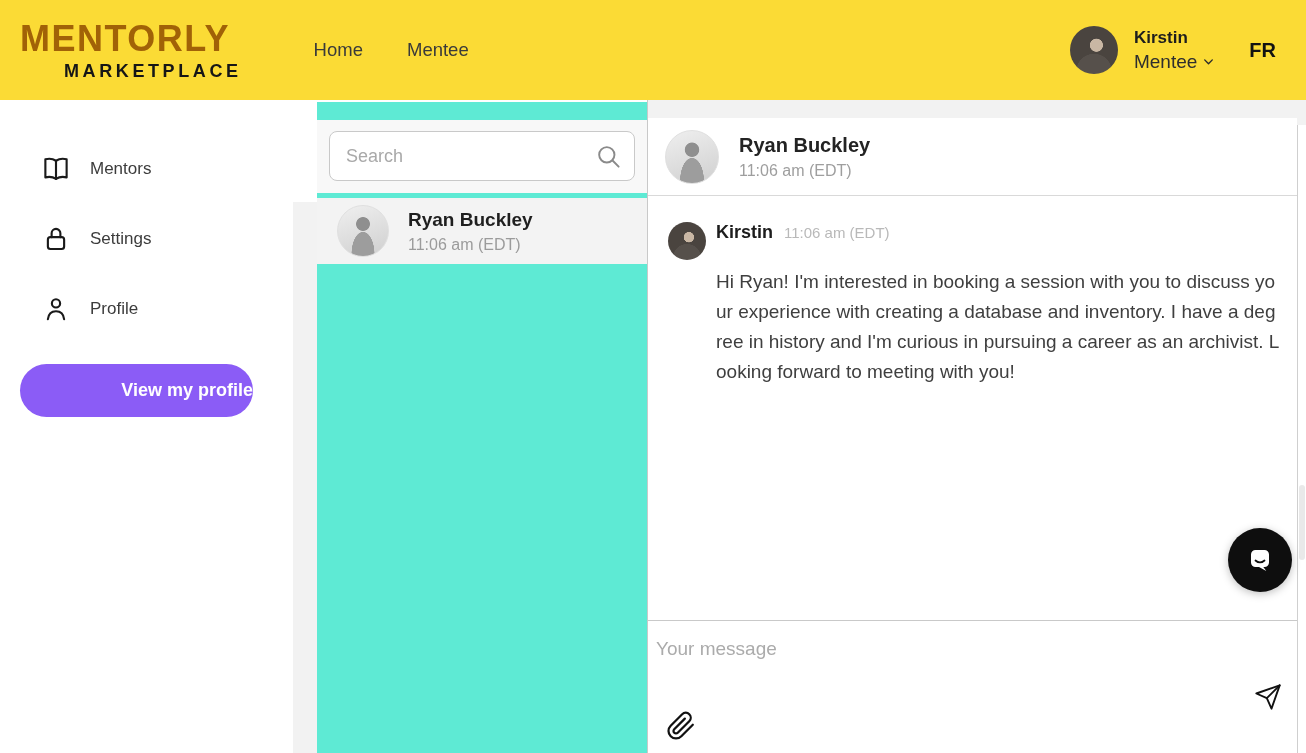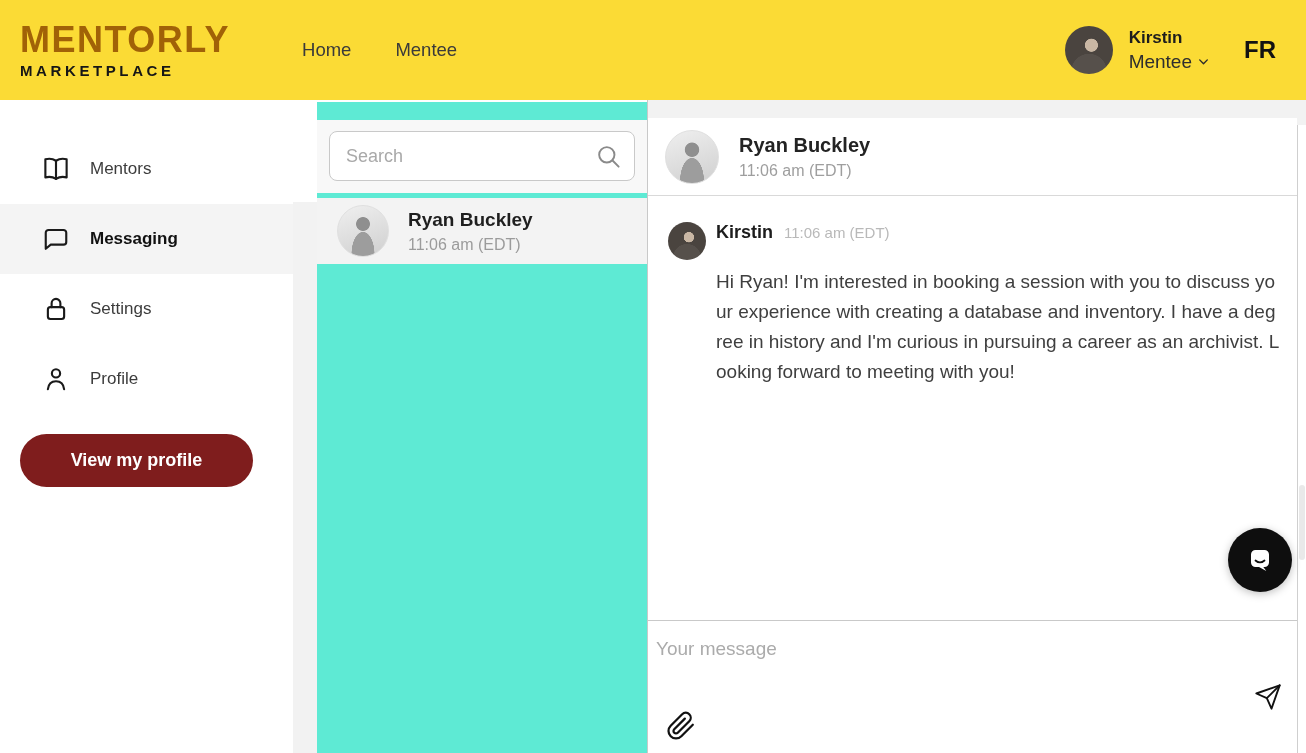--- a/index.html
+++ b/index.html
@@ -10,21 +10,21 @@
   .header {
     position: absolute; left: 0; top: 0; width: 1306px; height: 100px;
     background: #fbdb35; display: flex; align-items: center; padding-left: 20px;
   }
   .logo { display: flex; flex-direction: column; line-height: 1; cursor: pointer; }
   .logo-title {
     font-size: 36px; font-weight: 700; letter-spacing: 1.5px; color: #a16207;
     font-stretch: semi-condensed;
   }
   .logo-sub {
-    font-size: 15px; font-weight: 700; letter-spacing: 3.6px; color: #161616; margin-top: 5px;
+    font-size: 18px; font-weight: 700; letter-spacing: 3.6px; color: #161616; margin-top: 5px; margin-left: 44px;
   }
   .nav { display: flex; gap: 44px; margin-left: 72px; }
   .nav-link { font-size: 18.5px; color: #3a3a3a; cursor: pointer; }
   .header-right { margin-left: auto; display: flex; align-items: center; margin-right: 16px; }
   .avatar { border-radius: 50%; flex-shrink: 0; }
   .avatar-kirstin {
     background:
       radial-gradient(circle at 55% 40%, #c9b7a4 0 16%, rgba(0,0,0,0) 17.5%),
       radial-gradient(circle at 50% 95%, #56504b 0 34%, rgba(0,0,0,0) 35%),
       radial-gradient(circle at 48% 50%, #4a443f 0 70%, #2f2b28 100%);
@@ -33,37 +33,37 @@
     background:
       radial-gradient(circle at 50% 36%, #8f8f8f 0 16%, rgba(0,0,0,0) 18%),
       radial-gradient(ellipse at 50% 96%, #9d9d9d 0 32%, rgba(0,0,0,0) 33%),
       linear-gradient(160deg, #efefef, #cfcfcf);
     border: 1px solid #e0e0e0;
   }
   .hdr-avatar { width: 48px; height: 48px; cursor: pointer; }
   .user-block { margin-left: 16px; cursor: pointer; }
   .user-name { font-size: 17px; font-weight: 700; color: #1d1d1d; }
   .user-role { font-size: 19px; color: #2e2e2e; margin-top: 3px; display: flex; align-items: center; gap: 5px; }
-  .lang-btn { font-size: 24px; font-weight: 700; color: #121212; margin-left: 34px; margin-right: 14px; cursor: pointer; }
+  .lang-btn { font-size: 20px; font-weight: 700; color: #121212; margin-left: 34px; margin-right: 14px; cursor: pointer; }
 
   
   .sidebar { position: absolute; left: 0; top: 100px; width: 293px; height: 653px; background: #fff; }
   .side-items { padding-top: 34px; }
   .side-item {
     height: 70px; display: flex; align-items: center; gap: 19px; padding-left: 41px;
     cursor: pointer; color: #333;
   }
   .side-item .lbl { font-size: 17px; color: #3c3c3c; }
   .side-item.active { background: #f4f4f4; }
   .side-item.active .lbl { font-weight: 700; color: #111; }
   .side-icon { width: 30px; height: 30px; display: block; }
   .profile-btn {
     margin: 20px 0 0 20px; width: 233px; height: 53px; border-radius: 27px; border: none;
-    background: #7f1d1d; color: #fff; font-size: 18px; font-weight: 700;
-    font-family: "Liberation Sans", sans-serif; cursor: pointer;
+    background: #8b5cf6; color: #fff; font-size: 18px; font-weight: 700;
+    font-family: "Liberation Sans", sans-serif; cursor: pointer; text-align: right;
   }
 
   
   .gap-strip {
     position: absolute; left: 293px; top: 100px; width: 24px; height: 653px;
     background: linear-gradient(#ffffff 0 102px, #f2f2f2 102px 100%);
   }
 
   
   .mid-col {
@@ -167,26 +167,20 @@
 
 <div class="sidebar">
   <div class="side-items">
     <div class="side-item">
       <svg class="side-icon" viewBox="0 0 24 24" fill="none" stroke="#1a1a1a" stroke-width="1.7" stroke-linecap="round" stroke-linejoin="round">
         <path d="M12 5.4C9.6 3.8 6.2 3.5 3.5 4.2V18.7C6.2 18 9.6 18.3 12 19.9C14.4 18.3 17.8 18 20.5 18.7V4.2C17.8 3.5 14.4 3.8 12 5.4Z"></path>
           <path d="M12 5.4V19.9"></path>
       </svg>
       <span class="lbl">Mentors</span>
     </div>
-    <div class="side-item active">
-      <svg class="side-icon" viewBox="0 0 24 24" fill="none" stroke="#1a1a1a" stroke-width="1.7" stroke-linecap="round" stroke-linejoin="round">
-        <path d="M3.8 7A2.2 2.2 0 0 1 6 4.8H18A2.2 2.2 0 0 1 20.2 7V14.3A2.2 2.2 0 0 1 18 16.5H7.8L3.8 19.8V7Z"></path>
-      </svg>
-      <span class="lbl">Messaging</span>
-    </div>
     <div class="side-item">
       <svg class="side-icon" viewBox="0 0 24 24" fill="none" stroke="#1a1a1a" stroke-width="1.7" stroke-linecap="round" stroke-linejoin="round">
         <rect x="5.5" y="10.5" width="13" height="9.5" rx="2"></rect>
           <path d="M8.5 10.5V7.4A3.5 3.5 0 0 1 15.5 7.4V10.5"></path>
       </svg>
       <span class="lbl">Settings</span>
     </div>
     <div class="side-item">
       <svg class="side-icon" viewBox="0 0 24 24" fill="none" stroke="#1a1a1a" stroke-width="1.7" stroke-linecap="round" stroke-linejoin="round">
         <circle cx="12" cy="7.5" r="3.3"></circle>

